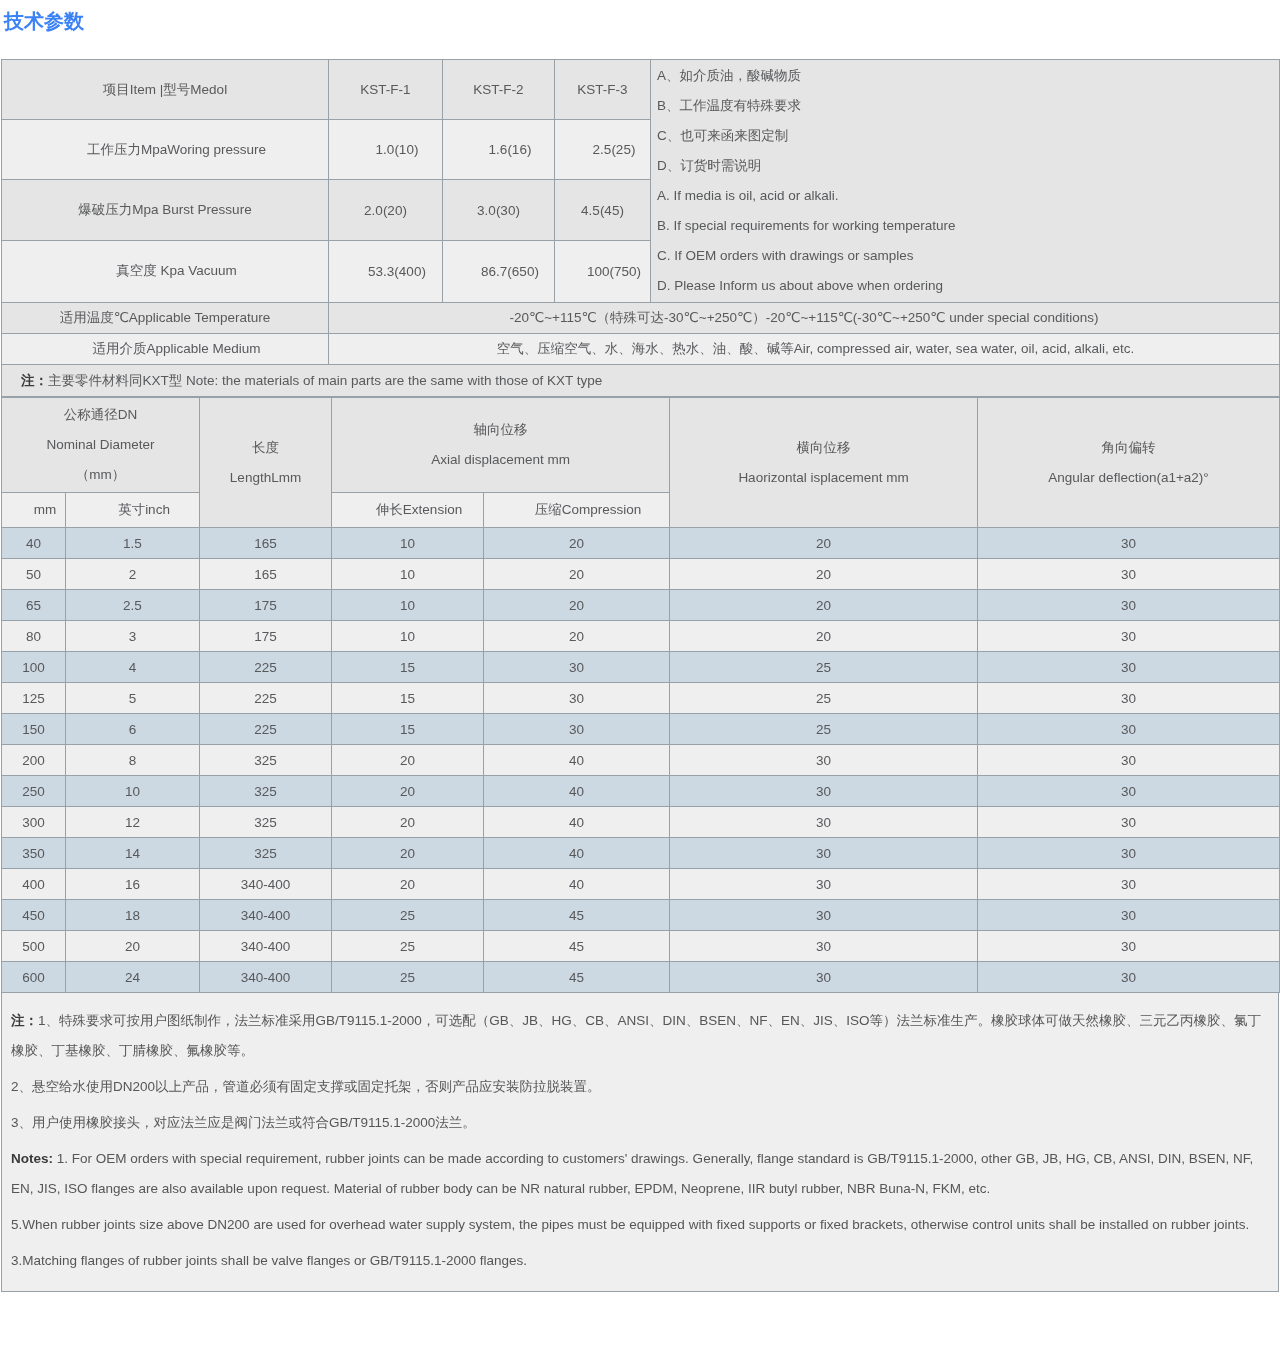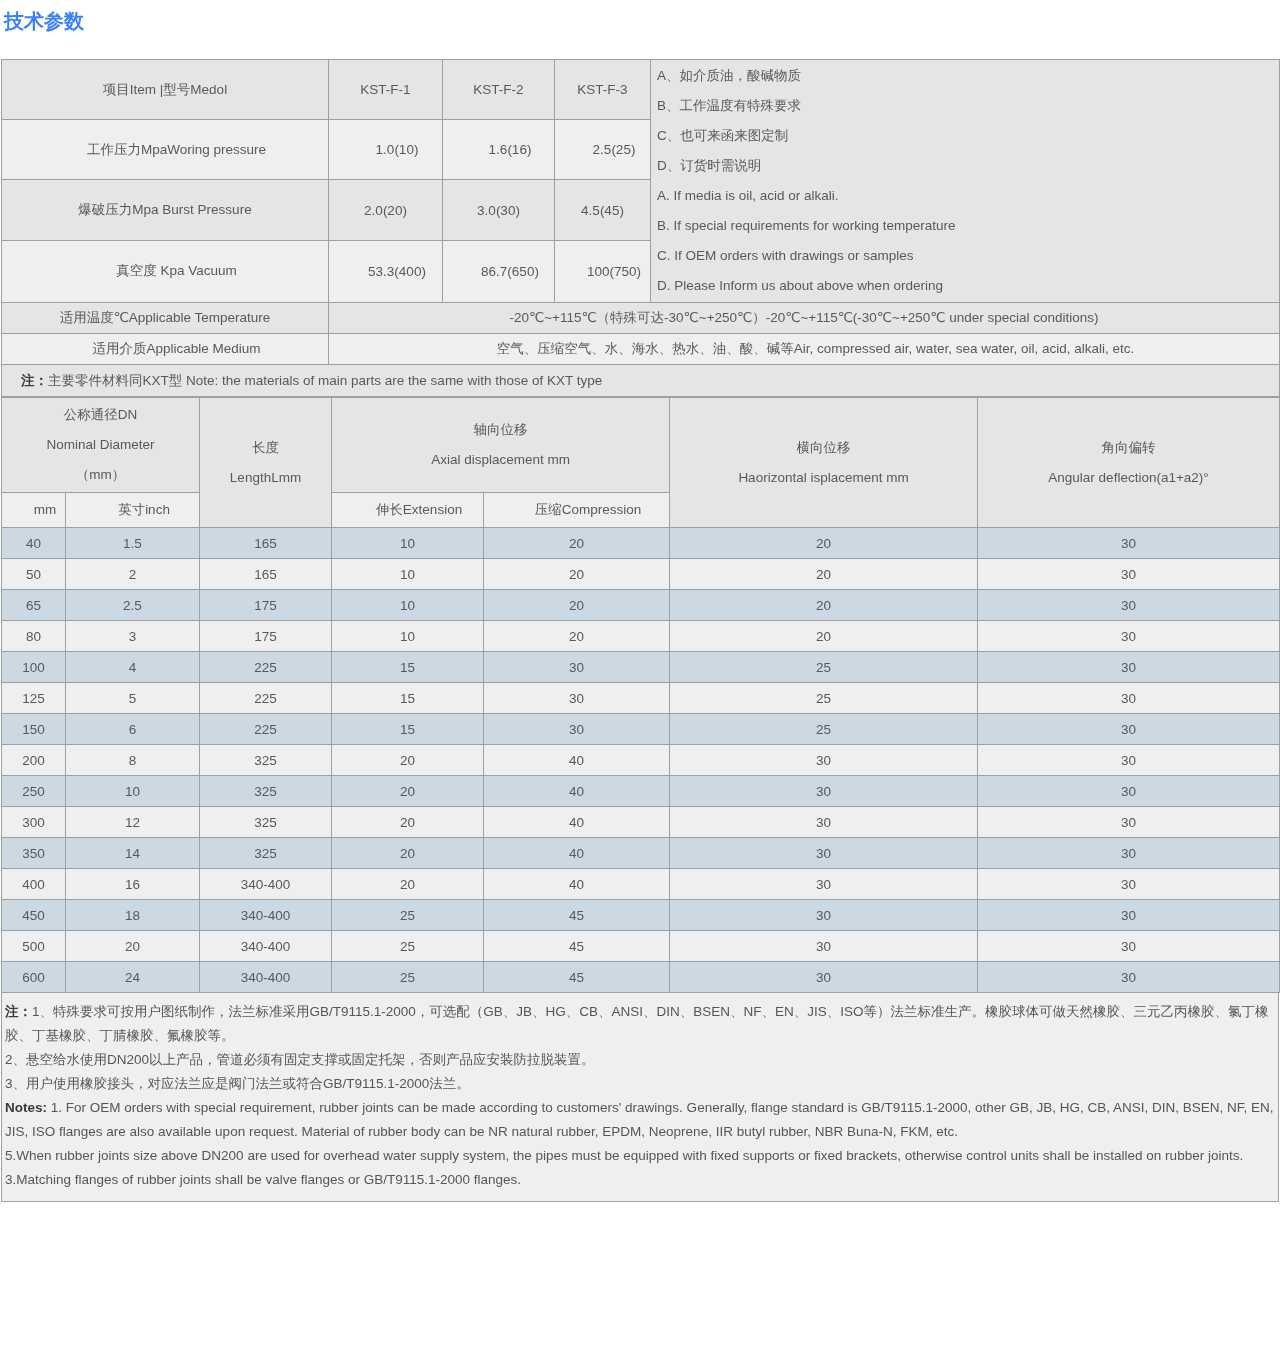--- a/index.html
+++ b/index.html
@@ -66,22 +66,22 @@
 
   
   .footnotes {
     width: 1278px;
     border: 1px solid #98a1a8;
     border-top: none;
     background: #efeff0;
     padding: 7px 4px 9px 3px;
   }
   .footnote-line {
-    margin: 0;
-    line-height: 24px;
+    margin: 6px;
+    line-height: 30px;
     font-size: 13.5px;
     color: #565656;
   }
   .footnote-line b { color: #3a3a3a; }
 </style>
 </head>
 <body>
 
 <div class="page">
 

